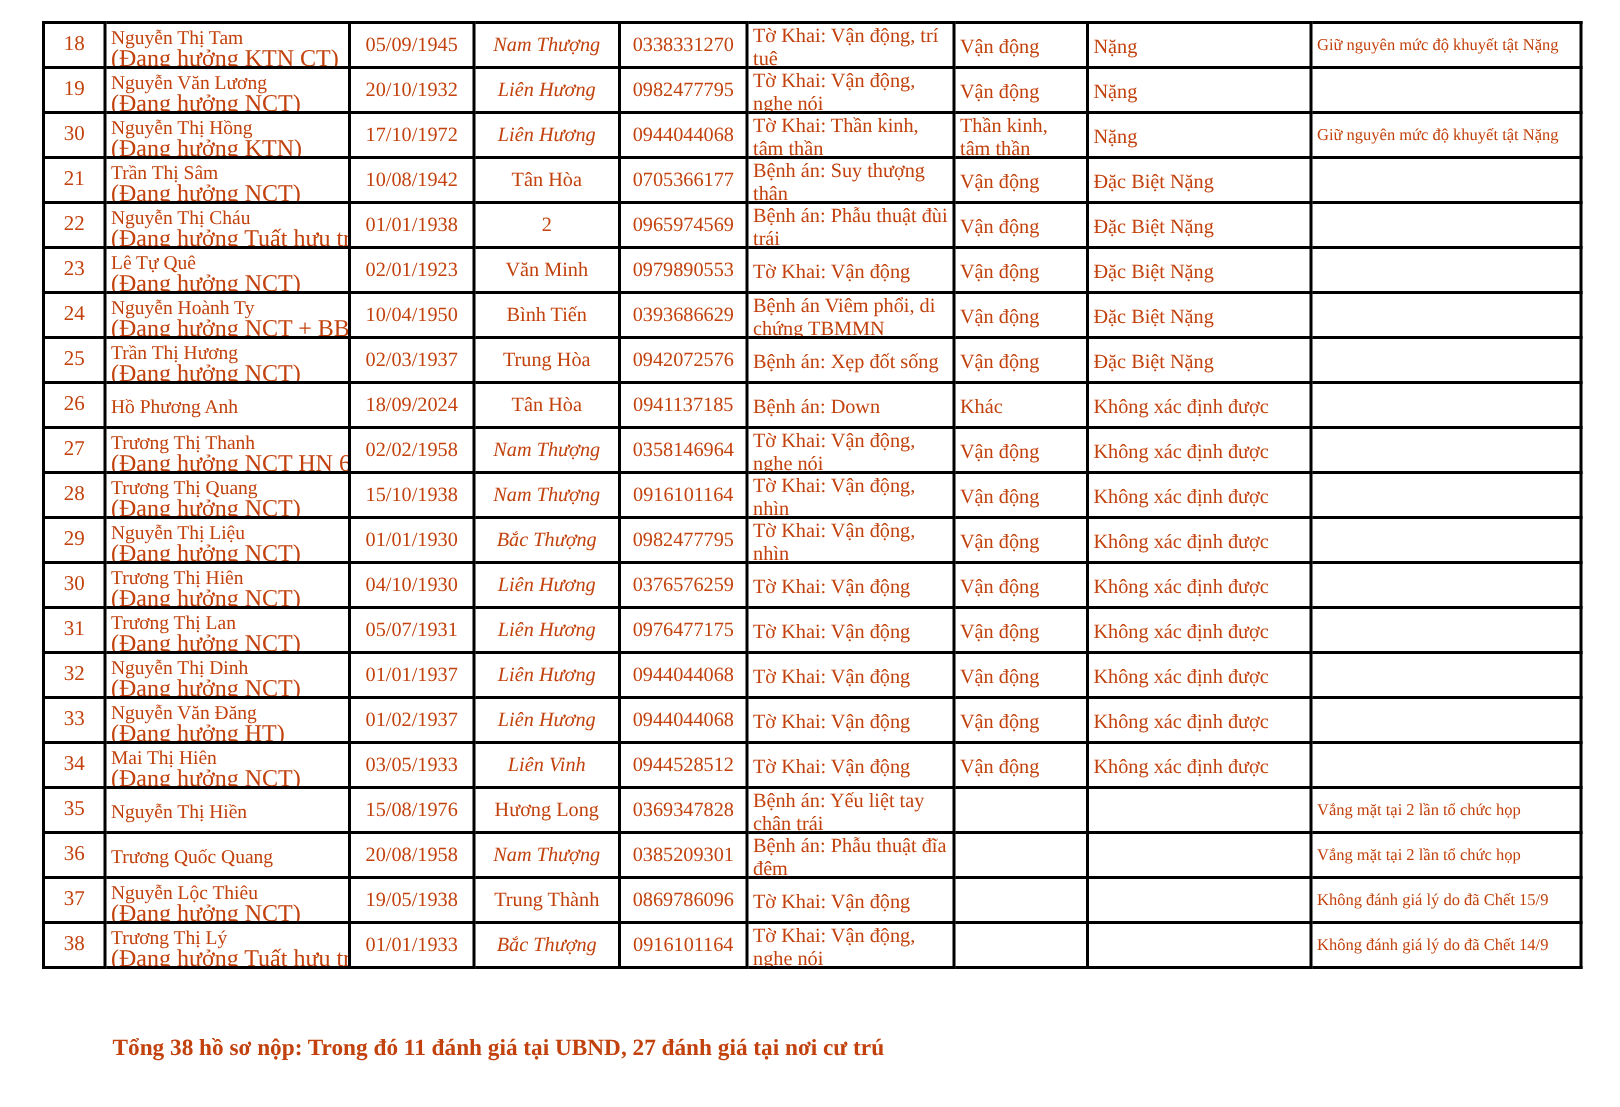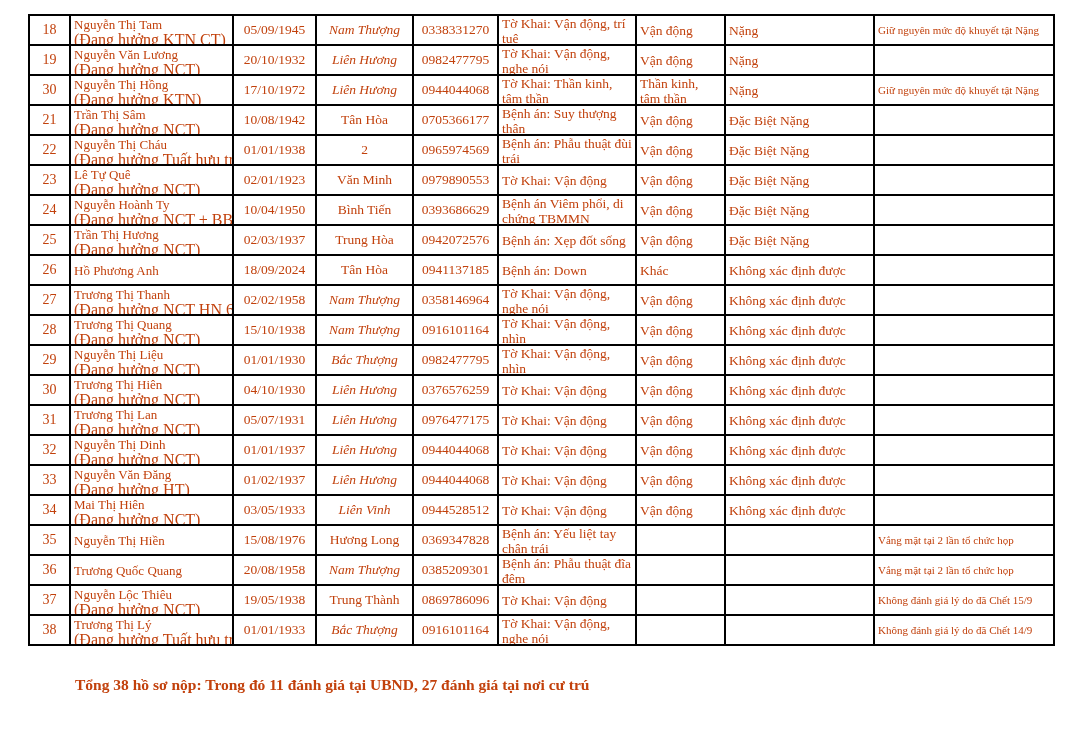--- a/index.html
+++ b/index.html
@@ -13,21 +13,21 @@
   .lft{align-items:flex-start;text-align:left;padding-left:3px;padding-right:2px;}
   .num{font-size:14px;}
   .nm{font-size:13px;line-height:17px;white-space:nowrap;}
   .nm-sub{font-size:16px;line-height:14px;white-space:nowrap;}
   .dob,.loc,.ph{font-size:13.5px;line-height:16px;}
   .ital .loc{font-style:italic;font-family:Liberation Serif, serif;}
   .txt{font-size:13.5px;line-height:15px;width:100%;}
   .txt b{font-weight:normal;}
   .sev,.typ{font-size:13.5px;line-height:15px;width:100%;}
   .note{font-size:11px;line-height:13px;width:100%;}
-  .footer{position:absolute;left:75px;top:674px;font-weight:bold;font-size:15.5px;}
+  .footer{position:absolute;left:75px;top:688px;font-weight:bold;font-size:15.5px;}
   .footer .fline{line-height:22px;margin-bottom:7px;white-space:nowrap;}
 </style>
 </head>
 <body>
 
 <div class="page">
 
   <table class="rec">
     <colgroup>
       <col style="width:41px">

